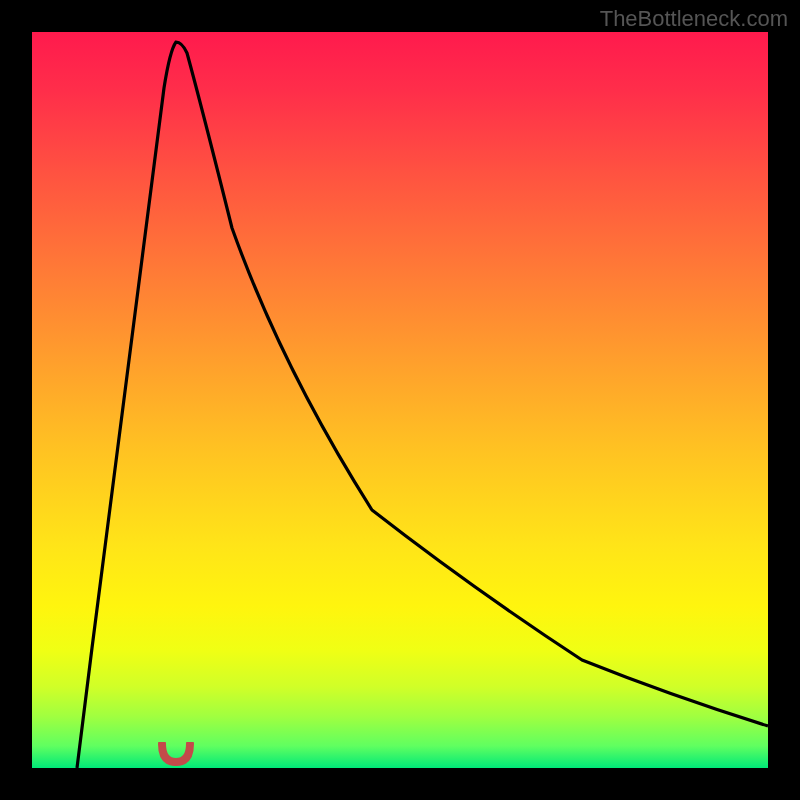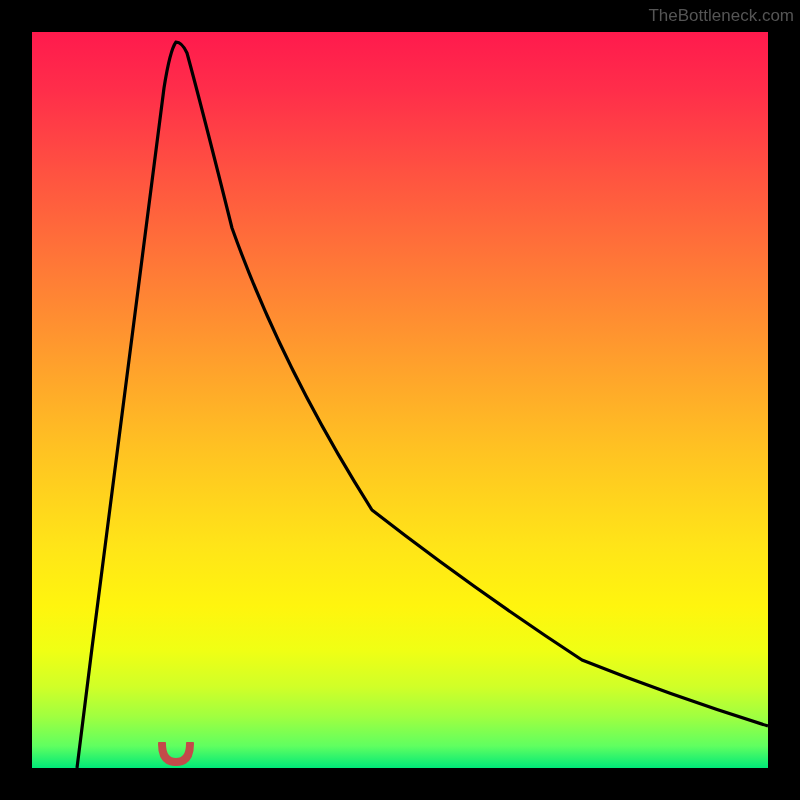--- a/index.html
+++ b/index.html
@@ -10,23 +10,23 @@
     body {
       width: 800px;
       height: 800px;
       background: #000;
       position: relative;
       font-family: Arial, sans-serif;
     }
     .watermark {
       position: absolute;
       top: 6px;
-      right: 6px;
+      right: 12px;
       color: #555;
-      font-size: 17px;
+      font-size: 22px;
       font-weight: normal;
       z-index: 10;
     }
     .plot-area {
       position: absolute;
       top: 32px;
       left: 32px;
       width: 736px;
       height: 736px;
       overflow: hidden;

